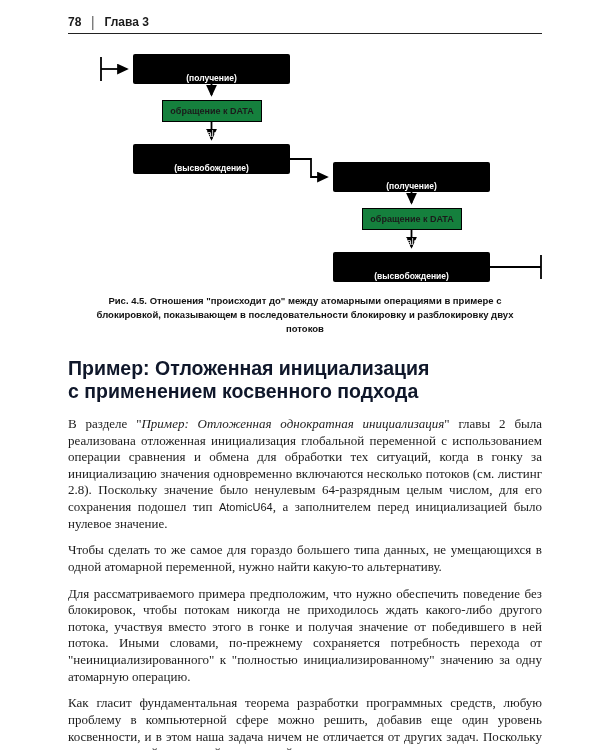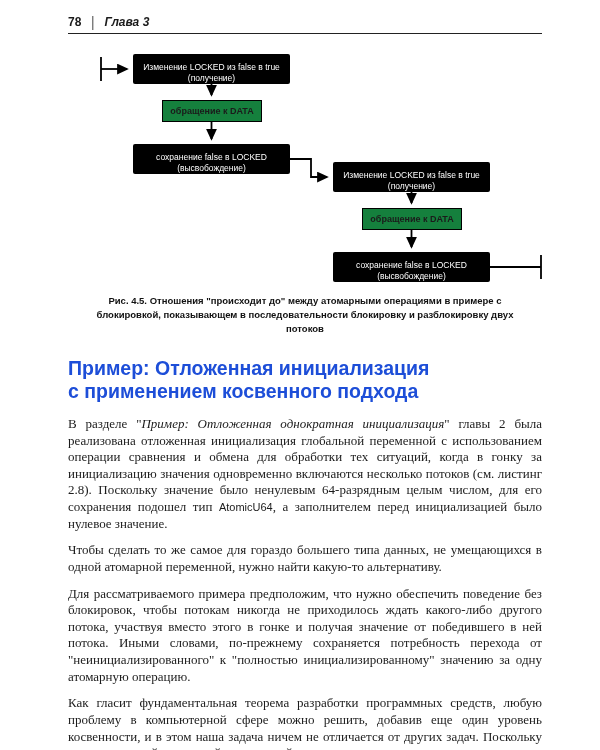--- a/index.html
+++ b/index.html
@@ -6,44 +6,44 @@
   .page{
     width:600px;height:750px;margin:0 auto;background:#ffffff;
     position:relative;overflow:hidden;
     font-family:"Liberation Serif",serif;color:#1b1b1b;
     box-sizing:border-box;padding:14px 58px 0 68px;
   }
   
   .runhead{font-family:"Liberation Sans",sans-serif;font-size:12px;display:flex;align-items:center;height:16px;}
   .runhead .pnum{font-weight:700;}
   .runhead .sep{margin:0 10px;color:#444;font-weight:400;transform:scaleY(1.2);}
-  .runhead .chap{font-weight:700;font-style:italic;}
+  .runhead .chap{font-weight:700;}
   .headrule{border:none;border-top:1.4px solid #222;margin:3px 0 0 0;}
 
   
   .figure{position:relative;height:250px;margin:6px 0 0 -68px;width:600px;}
   .connectors{position:absolute;left:0;top:0;}
   .cline{stroke:#000;stroke-width:1.8;fill:none;}
   .fbox{
     position:absolute;box-sizing:border-box;
     display:flex;flex-direction:column;justify-content:center;align-items:center;
     text-align:center;font-family:"Liberation Sans",sans-serif;
   }
   .fbox.black{background:#000;color:#fff;border-radius:2px;font-size:8.5px;line-height:1.3;justify-content:flex-end;}
-  .fbox.black .l2{font-weight:400;}
+  .fbox.black .l2{font-weight:700;margin-top:23px;}
   .fbox.white{background:#15803d;border:1.6px solid #000;font-size:9px;font-weight:700;}
 
   .caption{
     font-family:"Liberation Sans",sans-serif;font-size:9.5px;font-weight:700;
     line-height:1.45;text-align:center;max-width:452px;margin:4px auto 0 auto;color:#111;
   }
 
   h1.section{
     font-family:"Liberation Sans",sans-serif;font-weight:700;font-size:19.5px;
-    line-height:1.17;color:#1d4ed8;margin:22px 0 13px 0;letter-spacing:0;
+    line-height:1.17;color:#0f172a;margin:22px 0 13px 0;letter-spacing:0;
   }
   p.bp{
     font-size:13px;line-height:1.28;text-align:justify;margin:0 0 10px 0;
   }
   p.bp i{font-style:italic;}
   p.bp code{font-family:Liberation Sans, sans-serif;font-size:11px;}
 </style>
 </head>
 <body>
 

